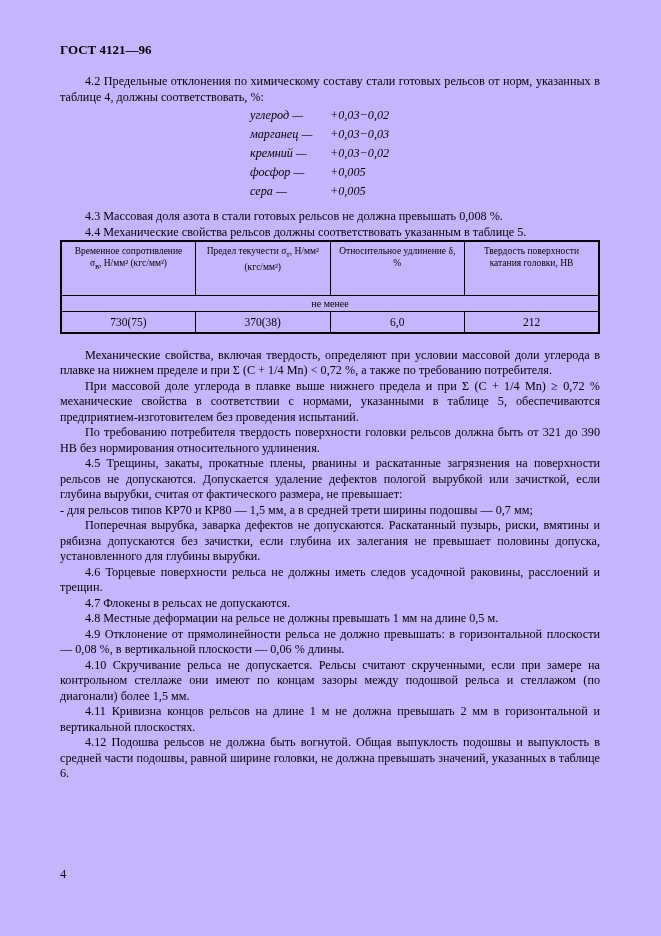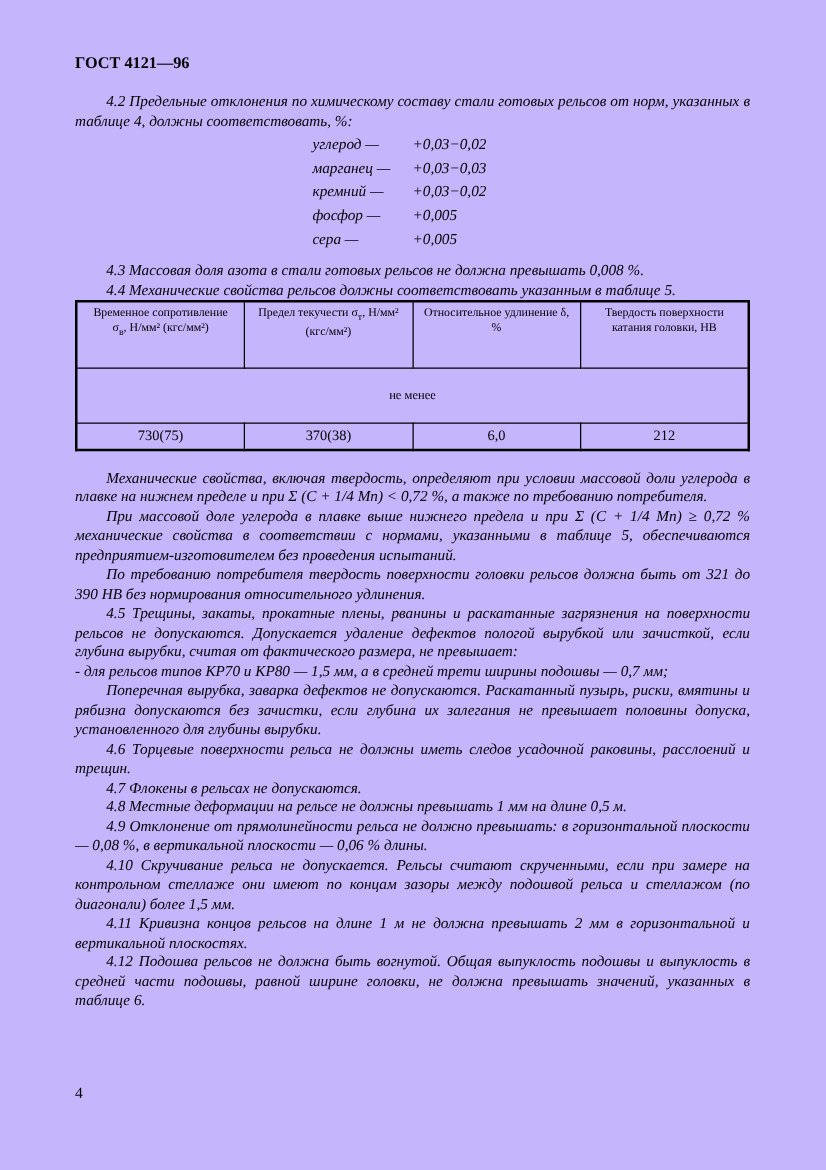--- a/index.html
+++ b/index.html
@@ -19,21 +19,20 @@
   .doc-header {
     font-weight:bold;
     font-size:13px;
     margin-bottom:16px;
   }
   .para {
     font-size:12.2px;
     line-height:15.5px;
     text-align:justify;
     text-indent:25px;
-    font-style:italic;
   }
   .para.no-indent { text-indent:0; }
   .chem-block { margin:0 0 9px 190px;font-style:italic; }
   .chem-row {
     display:flex; align-items:center;
     font-size:12.2px;
     min-height:18px;
     margin:1px 0;
   }
   .chem-label { width:80px; }
@@ -56,21 +55,21 @@
   .tbl th, .tbl td { border:1px solid #000; text-align:center; }
   .tbl th {
     font-weight:normal;
     font-size:9.5px;
     line-height:12px;
     padding:3px 6px 22px 6px;
     vertical-align:top;
     width:25%;
     margin-top:26px;
   }
-  .tbl td.subhead { font-size:10px; padding:16px; }
+  .tbl td.subhead { font-size:10px; padding:2px; }
   .tbl td.val { font-size:11.5px; padding:4px 2px; }
   .page-number {
     position:absolute;
     left:60px; bottom:54px;
     font-size:12.5px;
   }
 </style>
 </head>
 <body>
 

